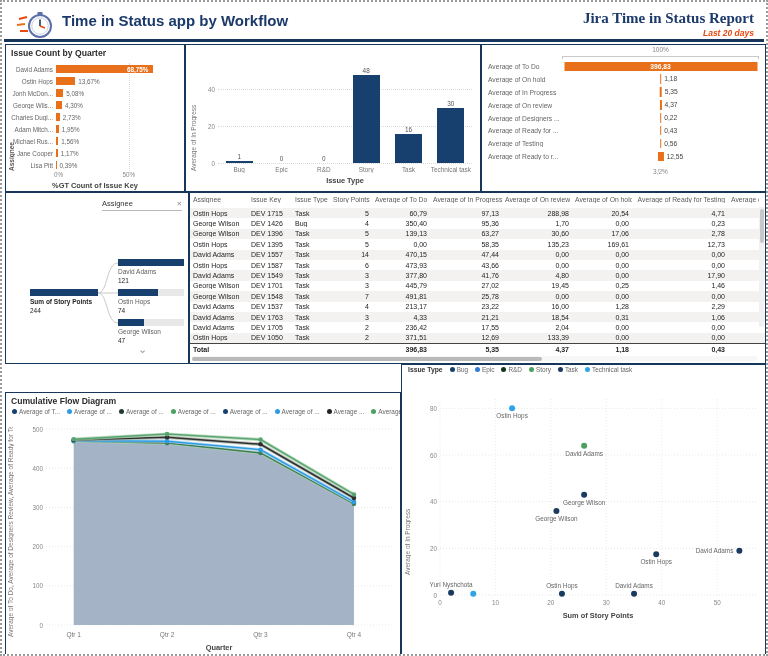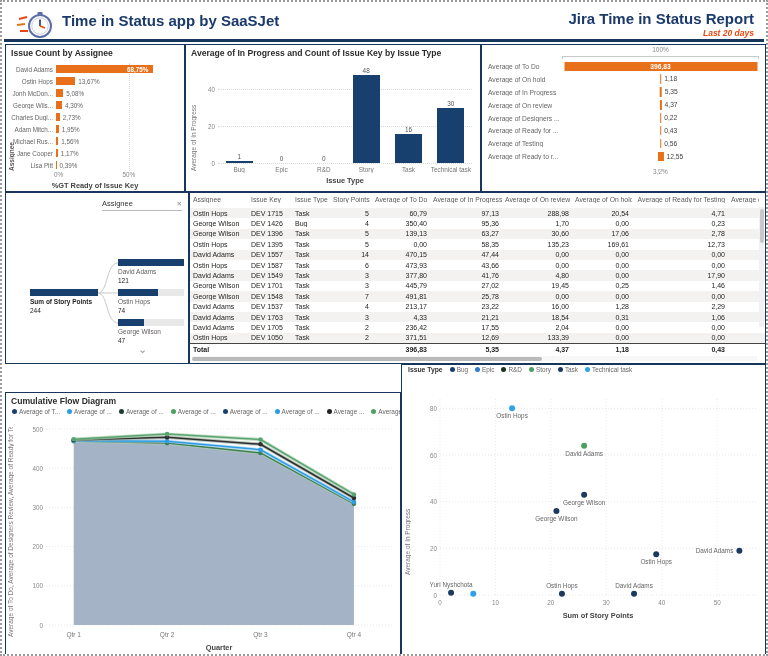--- a/index.html
+++ b/index.html
@@ -1,20 +1,20 @@
 <!DOCTYPE html>
 <html><head>
 <meta charset="utf-8">
 <style>
   * { margin:0; padding:0; box-sizing:border-box; }
   body { background:#fff; font-family:"Liberation Sans", sans-serif; }
   .page { position:relative; width:768px; height:656px; background:#fff; border:2px dotted #9b9b9b; overflow:hidden; }
   .hdr { position:absolute; left:2px; top:2px; right:2px; height:38px; border-bottom:3px solid #16365C; background:#fff; }
   .hdr .app-title { position:absolute; left:58px; top:8px; font-size:15px; font-weight:bold; color:#1B3A6B; }
-  .hdr .rep-title { position:absolute; right:10px; top:6px; font-size:15px; font-weight:bold; color:#1B3A6B; }
+  .hdr .rep-title { position:absolute; right:10px; top:6px; font-size:15px; font-weight:bold; color:#1B3A6B;font-family:Liberation Serif, serif; }
   .hdr .sub { position:absolute; right:10px; top:24px; font-size:8.5px; font-style:italic; font-weight:bold; color:#E8470F; }
   .hdr svg { position:absolute; left:12px; top:3px; }
   .panel { position:absolute; border:1px solid #16365C; background:#fff; overflow:hidden; }
   .vtitle { font-size:8.6px; font-weight:bold; color:#2b2b2b; padding:3px 5px 1px 5px; white-space:nowrap; overflow:hidden; }
   #p1 { left:3px;  top:42px;  width:180px; height:148px; }
   #p2 { left:183px; top:42px; width:296px; height:148px; }
   #p3 { left:479px; top:42px; width:285px; height:148px; }
   #p4 { left:3px;  top:190px; width:184px; height:172px; }
   #p5 { left:187px; top:190px; width:577px; height:172px; }
   #p6 { left:3px;  top:362px; width:396px; height:291px;margin-top:28px; }
@@ -68,27 +68,27 @@
     <svg width="40" height="34" viewBox="0 0 40 34">
       <circle cx="24" cy="19" r="11" fill="none" stroke="#5B6FA8" stroke-width="2"></circle>
       <circle cx="24" cy="19" r="8.2" fill="none" stroke="#c9cfe2" stroke-width="1"></circle>
       <line x1="24" y1="19" x2="24" y2="12.5" stroke="#16365C" stroke-width="1.6"></line>
       <line x1="24" y1="19" x2="29" y2="21" stroke="#E8470F" stroke-width="1.4"></line>
       <rect x="21.5" y="5" width="5" height="3" fill="#5B6FA8"></rect>
       <line x1="3" y1="12" x2="11" y2="10" stroke="#E8470F" stroke-width="2"></line>
       <line x1="1" y1="18" x2="9" y2="17" stroke="#E8701A" stroke-width="2"></line>
       <line x1="4" y1="24" x2="12" y2="24" stroke="#E8470F" stroke-width="2"></line>
     </svg>
-    <div class="app-title">Time in Status app by SaaSJet</div>
+    <div class="app-title">Time in Status app by Workflow</div>
     <div class="rep-title">Jira Time in Status Report</div>
     <div class="sub">Last 20 days</div>
   </div>
 
   <div class="panel" id="p1">
-    <div class="vtitle">Issue Count by Assignee</div>
+    <div class="vtitle">Issue Count by Quarter</div>
     <div id="hbars" style="position: relative; margin-top: 4px;">
         <div class="rot" style="position: absolute; left: 2px; top: 12px; height: 96px; font-weight: bold; color: rgb(85, 85, 85);">Assignee</div>
         <div style="position: relative;">
           <div class="gridv" style="left: 122.588px; top: 0px; height: 108px;"></div>
           <div class="hrow">
             <div class="lbl">David Adams</div>
             <div class="track">
               <div class="hbar" style="width: 97.0588px; background: rgb(232, 112, 26);"></div>
               <div class="hval inside" style="left: 71.0588px;">68,75%</div>
             </div>
@@ -147,26 +147,25 @@
             <div class="track">
               <div class="hbar" style="width: 0.550588px; background: rgb(232, 112, 26);"></div>
               <div class="hval" style="left: 3.55059px;">0,39%</div>
             </div>
           </div>
         </div>
         <div style="position: relative; height: 9px; margin-left: 52px; font-size: 6.3px; color: rgb(136, 136, 136);">
           <span style="position: absolute; left: -4px;">0%</span>
           <span style="position: absolute; left: 64.5882px;">50%</span>
         </div>
-        <div style="text-align: center; font-size: 7.4px; font-weight: bold; color: rgb(68, 68, 68); margin-top: 1px;">%GT Ready of Issue Key</div>
+        <div style="text-align: center; font-size: 7.4px; font-weight: bold; color: rgb(68, 68, 68); margin-top: 1px;">%GT Count of Issue Key</div>
       </div>
   </div>
 
   <div class="panel" id="p2">
-    <div class="vtitle">Average of In Progress and Count of Issue Key by Issue Type</div>
     <div id="vbars" style="position: absolute; inset: 12px 0px 0px;">
         <div class="rot" style="position: absolute; left: 4px; top: 24px; height: 90px;">Average of In Progress</div>
         <div style="position: absolute; left: 32px; width: 254px; top: 106px; border-top: 1px dotted rgb(217, 217, 217);"></div>
         <div style="position: absolute; left: 18px; width: 11px; text-align: right; top: 102.5px; font-size: 6.3px; color: rgb(136, 136, 136);">0</div>
         <div style="position: absolute; left: 32px; width: 254px; top: 69.2px; border-top: 1px dotted rgb(217, 217, 217);"></div>
         <div style="position: absolute; left: 18px; width: 11px; text-align: right; top: 65.7px; font-size: 6.3px; color: rgb(136, 136, 136);">20</div>
         <div style="position: absolute; left: 32px; width: 254px; top: 32.4px; border-top: 1px dotted rgb(217, 217, 217);"></div>
         <div style="position: absolute; left: 18px; width: 11px; text-align: right; top: 28.9px; font-size: 6.3px; color: rgb(136, 136, 136);">40</div>
         <div style="position: absolute; left: 39.6667px; width: 27px; top: 104.16px; height: 1.84px; background: rgb(23, 64, 111);"></div>
         <div style="position: absolute; left: 41.1667px; width: 24px; text-align: center; top: 96.16px; font-size: 6.4px; color: rgb(85, 85, 85);">1</div>

